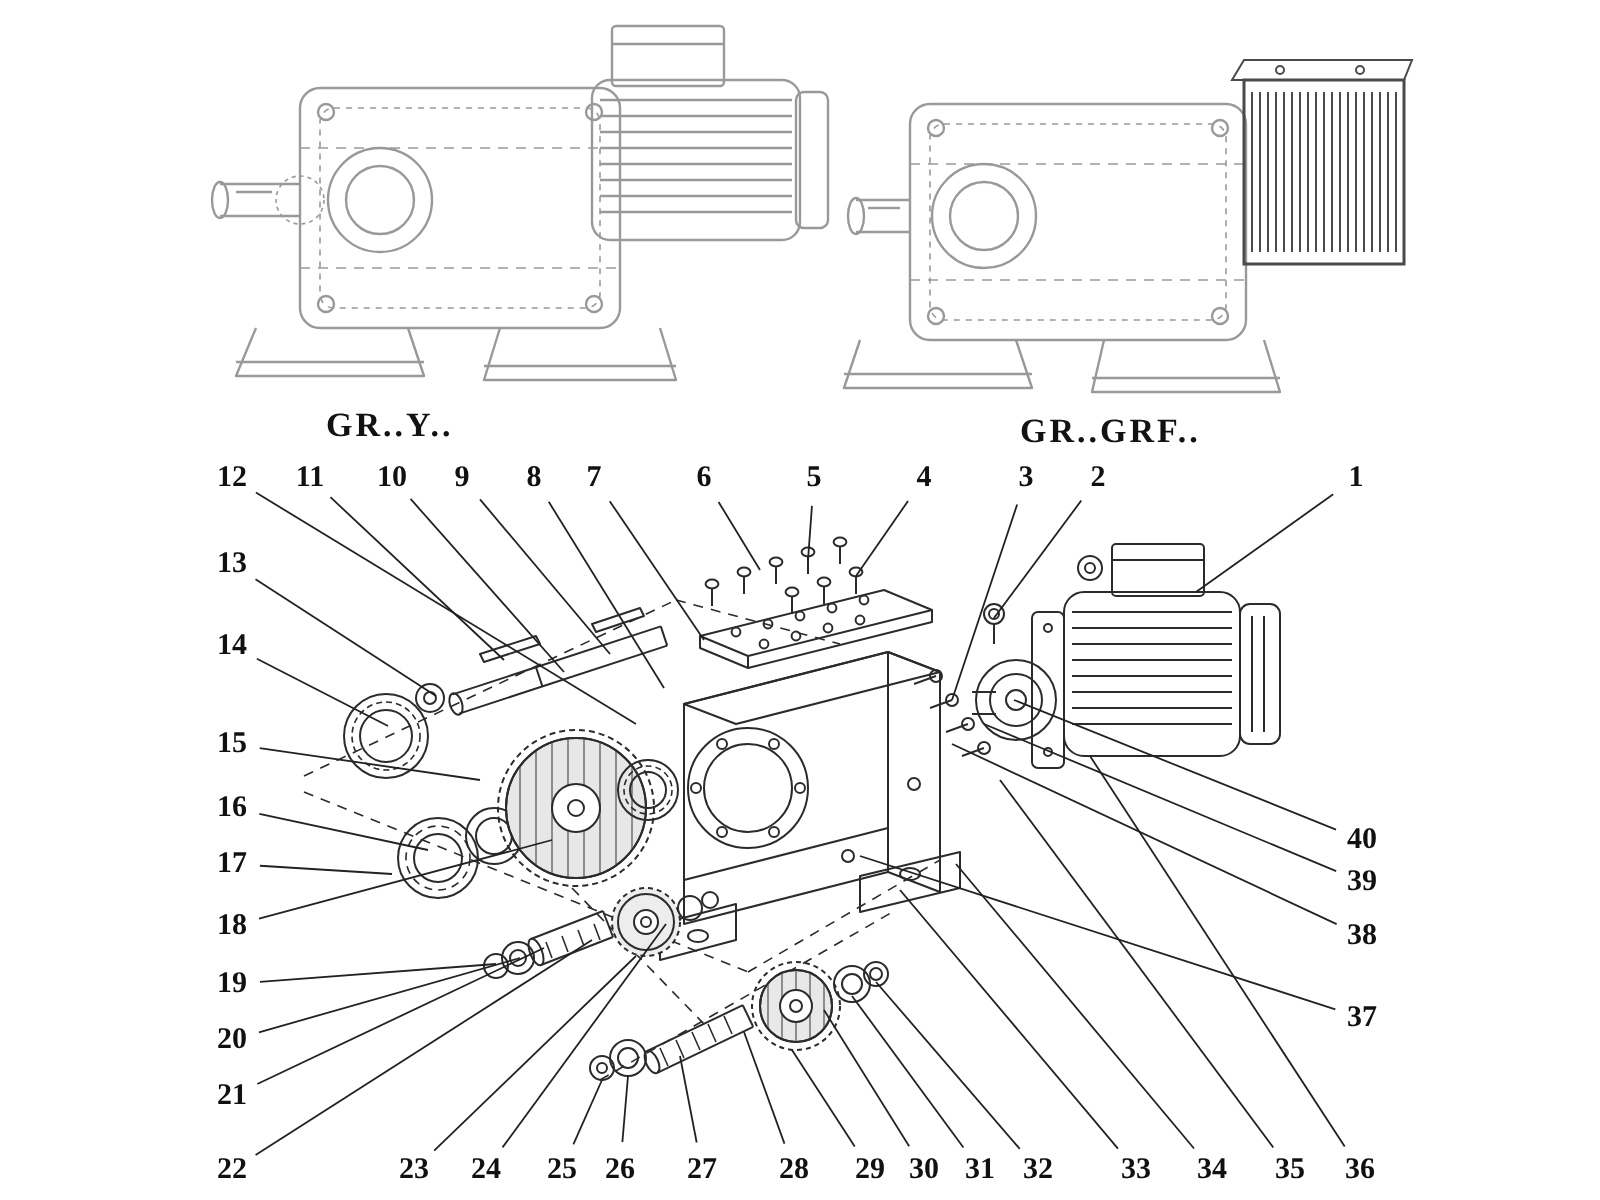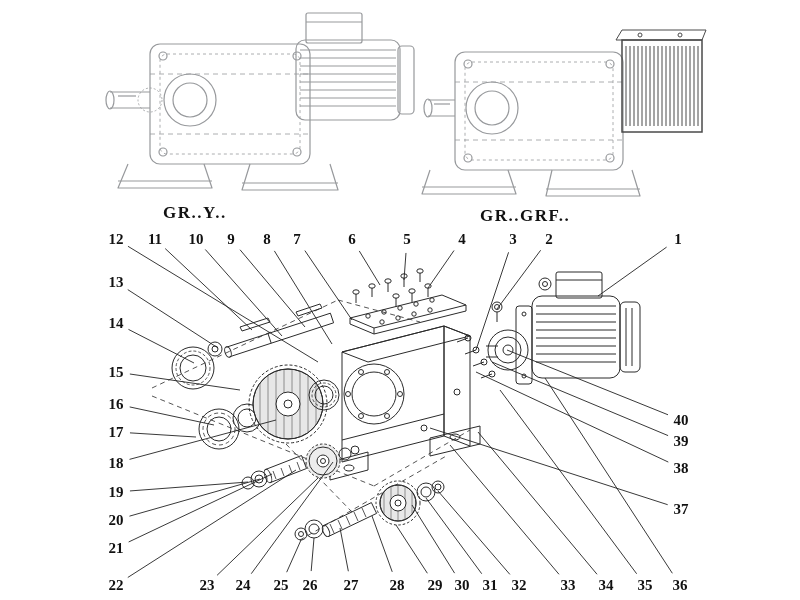--- a/index.html
+++ b/index.html
@@ -9,21 +9,21 @@
     font-family:"Liberation Serif",serif;
   }
   .stage{position:absolute;left:0;top:0;width:800px;height:600px;}
   svg{position:absolute;left:0;top:0;}
   .variant-label{
     position:absolute;
     font-weight:bold;font-size:17px;letter-spacing:1.5px;color:#121212;
     white-space:nowrap;
   }
   #label-left{left:163px;top:203px;}
-  #label-right{left:480px;top:206px;}
+  #label-right{left:510px;top:206px;}
   #callout-layer text{
     font-family:"Liberation Serif",serif;
     font-weight:bold;font-size:15px;
     text-anchor:middle;dominant-baseline:central;
     fill:#111111;
   }
 </style>
 </head>
 <body>
 

